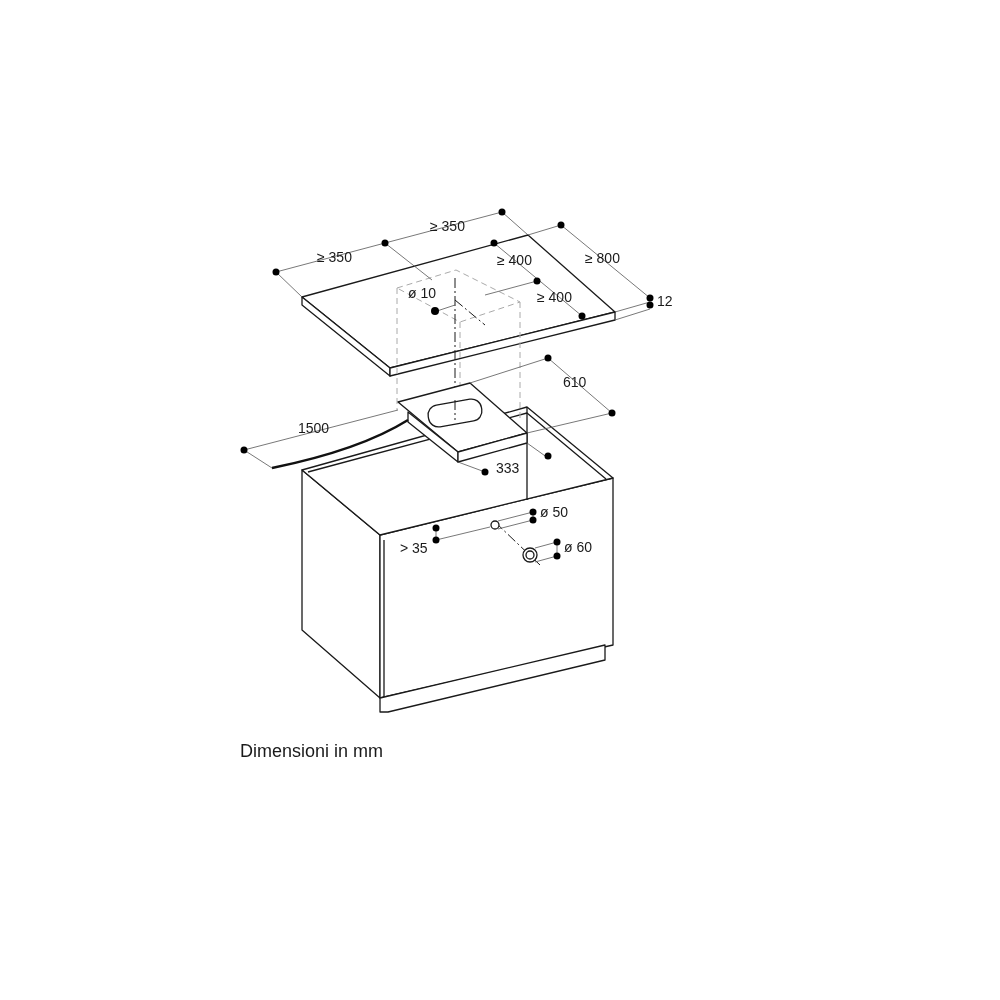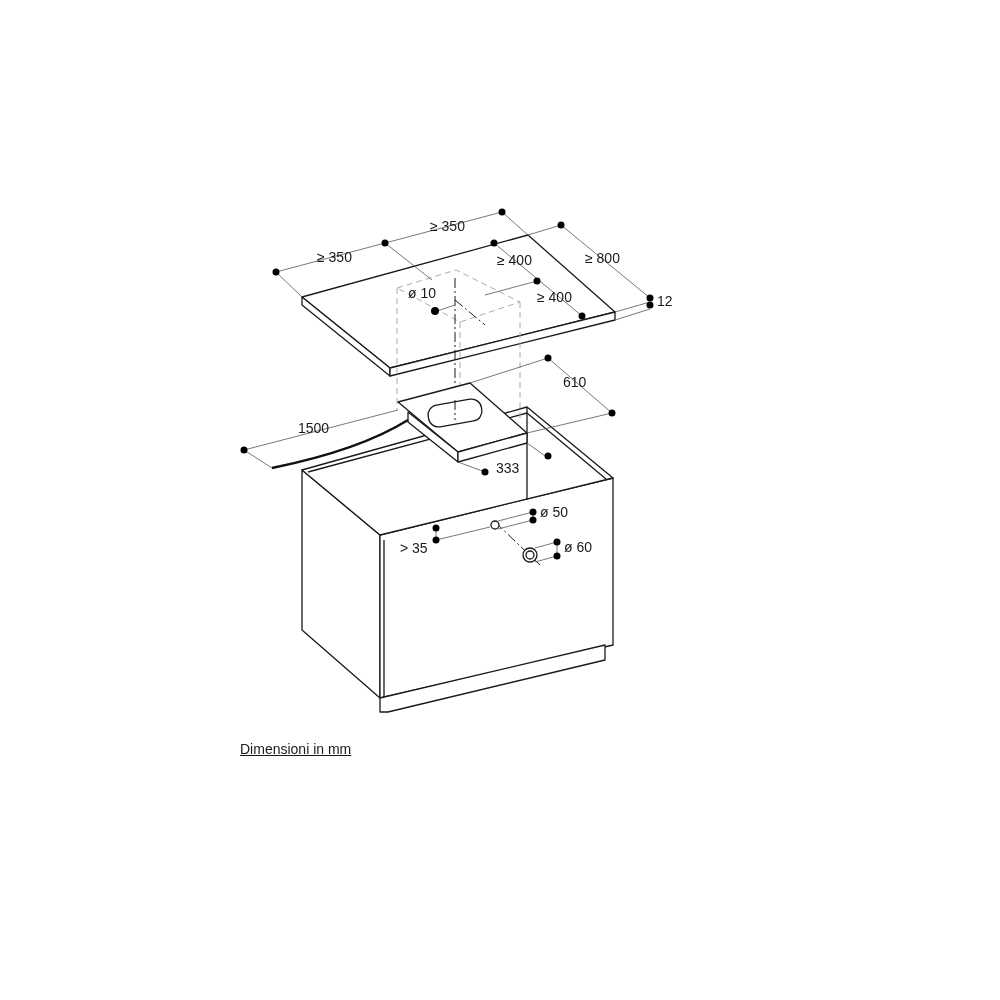--- a/index.html
+++ b/index.html
@@ -1,19 +1,19 @@
 <!DOCTYPE html>
 <html><head>
   <meta charset="utf-8">
   <style>
     html, body { margin: 0; padding: 0; background: #ffffff; }
     body { width: 1000px; height: 1000px; position: relative; overflow: hidden; }
     svg { position: absolute; left: 0; top: 0; }
     .lbl { font-family: "Liberation Sans", sans-serif; font-size: 14px; fill: #1a1a1a; }
-    .cap { position: absolute; left: 240px; top: 741px; font-family: "Liberation Sans", sans-serif; font-size: 14px; color: #1a1a1a; text-decoration: underline; }
+    .cap { position: absolute; left: 240px; top: 741px; font-family: "Liberation Sans", sans-serif; font-size: 18px; color: #1a1a1a; }
     .edge { stroke: #1a1a1a; stroke-width: 1.3; fill: #ffffff; stroke-linejoin: round; }
     .edgen { stroke: #1a1a1a; stroke-width: 1.3; fill: none; stroke-linejoin: round; }
     .dim { stroke: #555; stroke-width: 0.8; fill: none; }
     .dash { stroke: #aaa; stroke-width: 1; fill: none; stroke-dasharray: 6 4; }
     .axis { stroke: #1a1a1a; stroke-width: 1; fill: none; stroke-dasharray: 10 3 2 3; }
     .dot { fill: #000; }
     .cable { stroke: #111; stroke-width: 2.5; fill: none; }
   </style>
 </head>
 <body>

